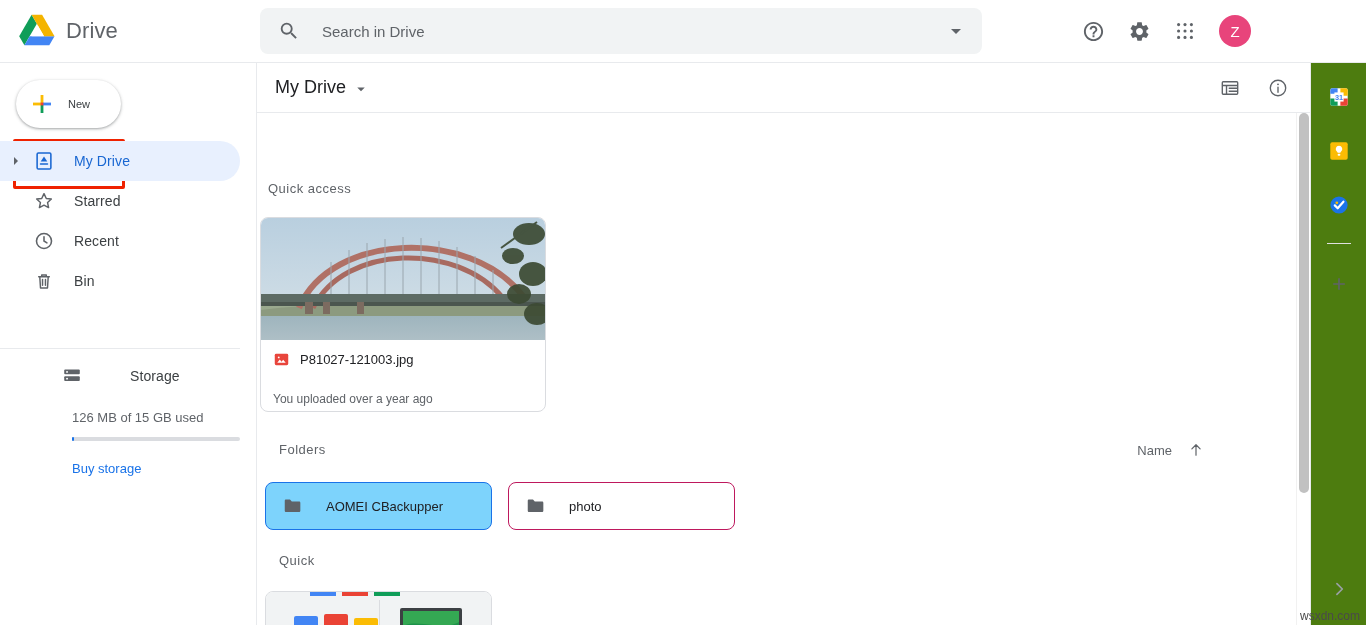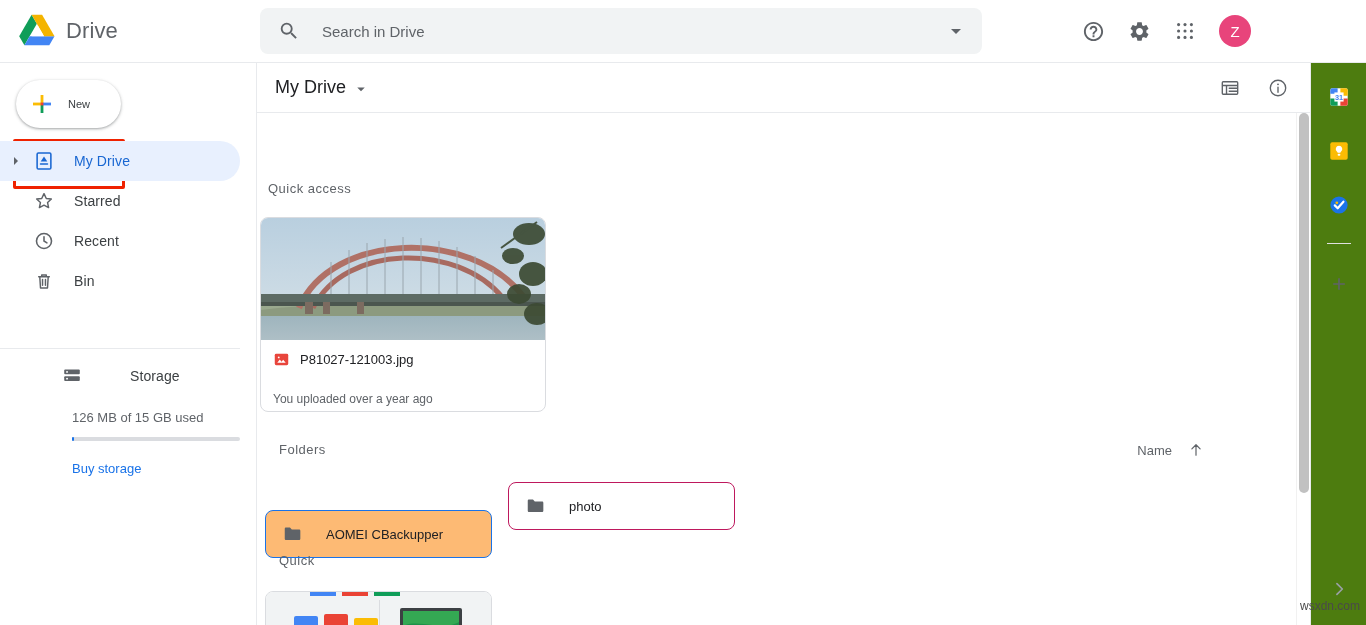--- a/index.html
+++ b/index.html
@@ -216,22 +216,21 @@
   .folder-row { position: absolute; left: 8px; top: 369px; display: flex; gap: 16px; }
   .folder-chip {
     width: 227px; height: 48px;
     border: 1px solid #be185d; border-radius: 8px;
     display: flex; align-items: center;
     padding-left: 16px; gap: 22px;
     background: #fff; cursor: pointer;
   }
   .folder-chip.selected {
     border: 1px solid #1a73e8;
-    background: #fdba74;
-    margin-top: 28px;
+    background: #7dd3fc;
   }
   .folder-name { font-size: 13px; color: #202124; font-weight: 500; }
 
   .files-title { position: absolute; left: 22px; top: 440px; }
   .file-card {
     position: absolute; left: 8px; top: 478px;
     width: 227px; height: 180px;
     border: 1px solid #dadce0; border-radius: 8px;
     overflow: hidden; background: #fff; cursor: pointer;
   }
@@ -263,21 +262,21 @@
     display: flex; align-items: center; justify-content: center;
     border-radius: 50%; cursor: pointer;
   }
   .rail-div { width: 24px; height: 1px; background: #e0e0e0; margin: 18px 0 6px 0; }
   .rail-expand {
     position: absolute; bottom: 24px; left: 16px;
     width: 24px; height: 24px; cursor: pointer;
     display: flex; align-items: center; justify-content: center;
   }
   .watermark {
-    position: absolute; right: 6px; bottom: 12px;
+    position: absolute; right: 6px; bottom: 2px;
     font-size: 12px; color: #4a4a4a;
     font-family: "Liberation Sans", sans-serif;
     z-index: 40;
   }
 </style>
 </head>
 <body>
 
 <div class="topbar">
 

